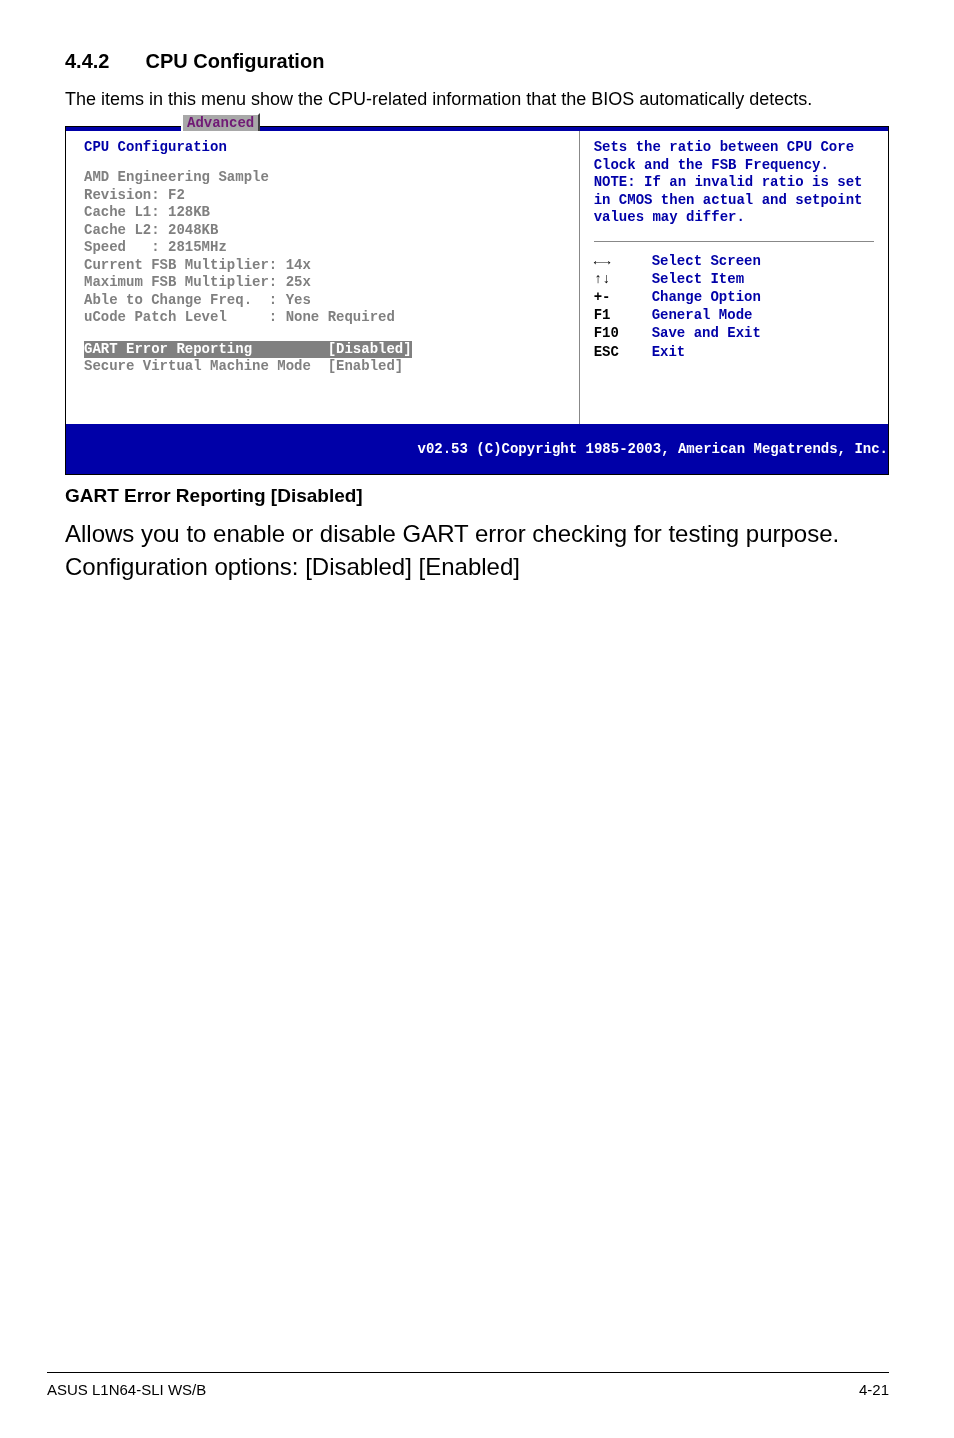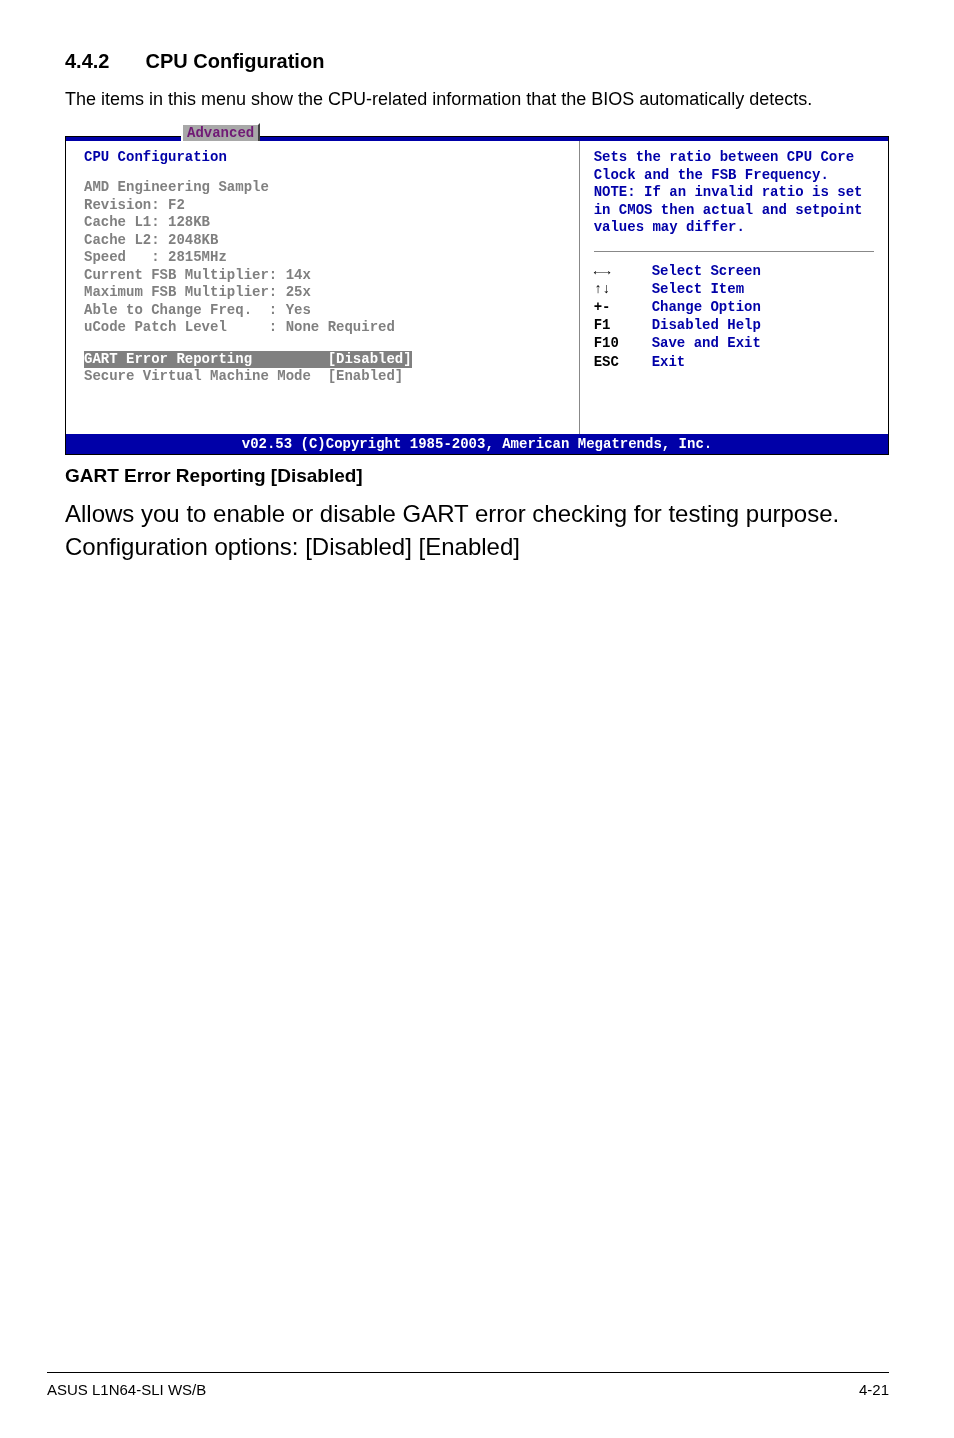--- a/index.html
+++ b/index.html
@@ -19,21 +19,21 @@
       font-size: 20px;
       font-weight: bold;
       margin-bottom: 14px;
     }
     .section-number {
       margin-right: 36px;
     }
     .intro-text {
       font-size: 18px;
       line-height: 1.4;
-      margin-bottom: 24px;
+      margin-bottom: 14px;
     }
     .bios-container {
       border: 1px solid #000;
       background: #fff;
       font-family: 'Courier New', monospace;
       font-size: 14px;
       font-weight: bold;
     }
     .bios-titlebar {
       background: #0000a8;
@@ -111,22 +111,22 @@
     .help-key {
       width: 58px;
       color: #000;
     }
     .help-key.sym {
       font-weight: bold;
     }
     .bios-footer {
       background: #0000a8;
       color: #fff;
-      text-align: center;
-      padding: 2px 0;
+      text-align: right;
+      padding: 17px 0;
     }
     .subheading {
       font-size: 19px;
       font-weight: bold;
       margin-top: 10px;
       margin-bottom: 10px;
     }
     .body-text {
       font-size: 24px;
       line-height: 1.4;
@@ -186,21 +186,21 @@
         <div class="help-key-row">
           <span class="help-key sym">↑↓</span>
           <span>Select Item</span>
         </div>
         <div class="help-key-row">
           <span class="help-key sym">+-</span>
           <span>Change Option</span>
         </div>
         <div class="help-key-row">
           <span class="help-key">F1</span>
-          <span>Disabled Help</span>
+          <span>General Mode</span>
         </div>
         <div class="help-key-row">
           <span class="help-key">F10</span>
           <span>Save and Exit</span>
         </div>
         <div class="help-key-row">
           <span class="help-key">ESC</span>
           <span>Exit</span>
         </div>
       </div>

